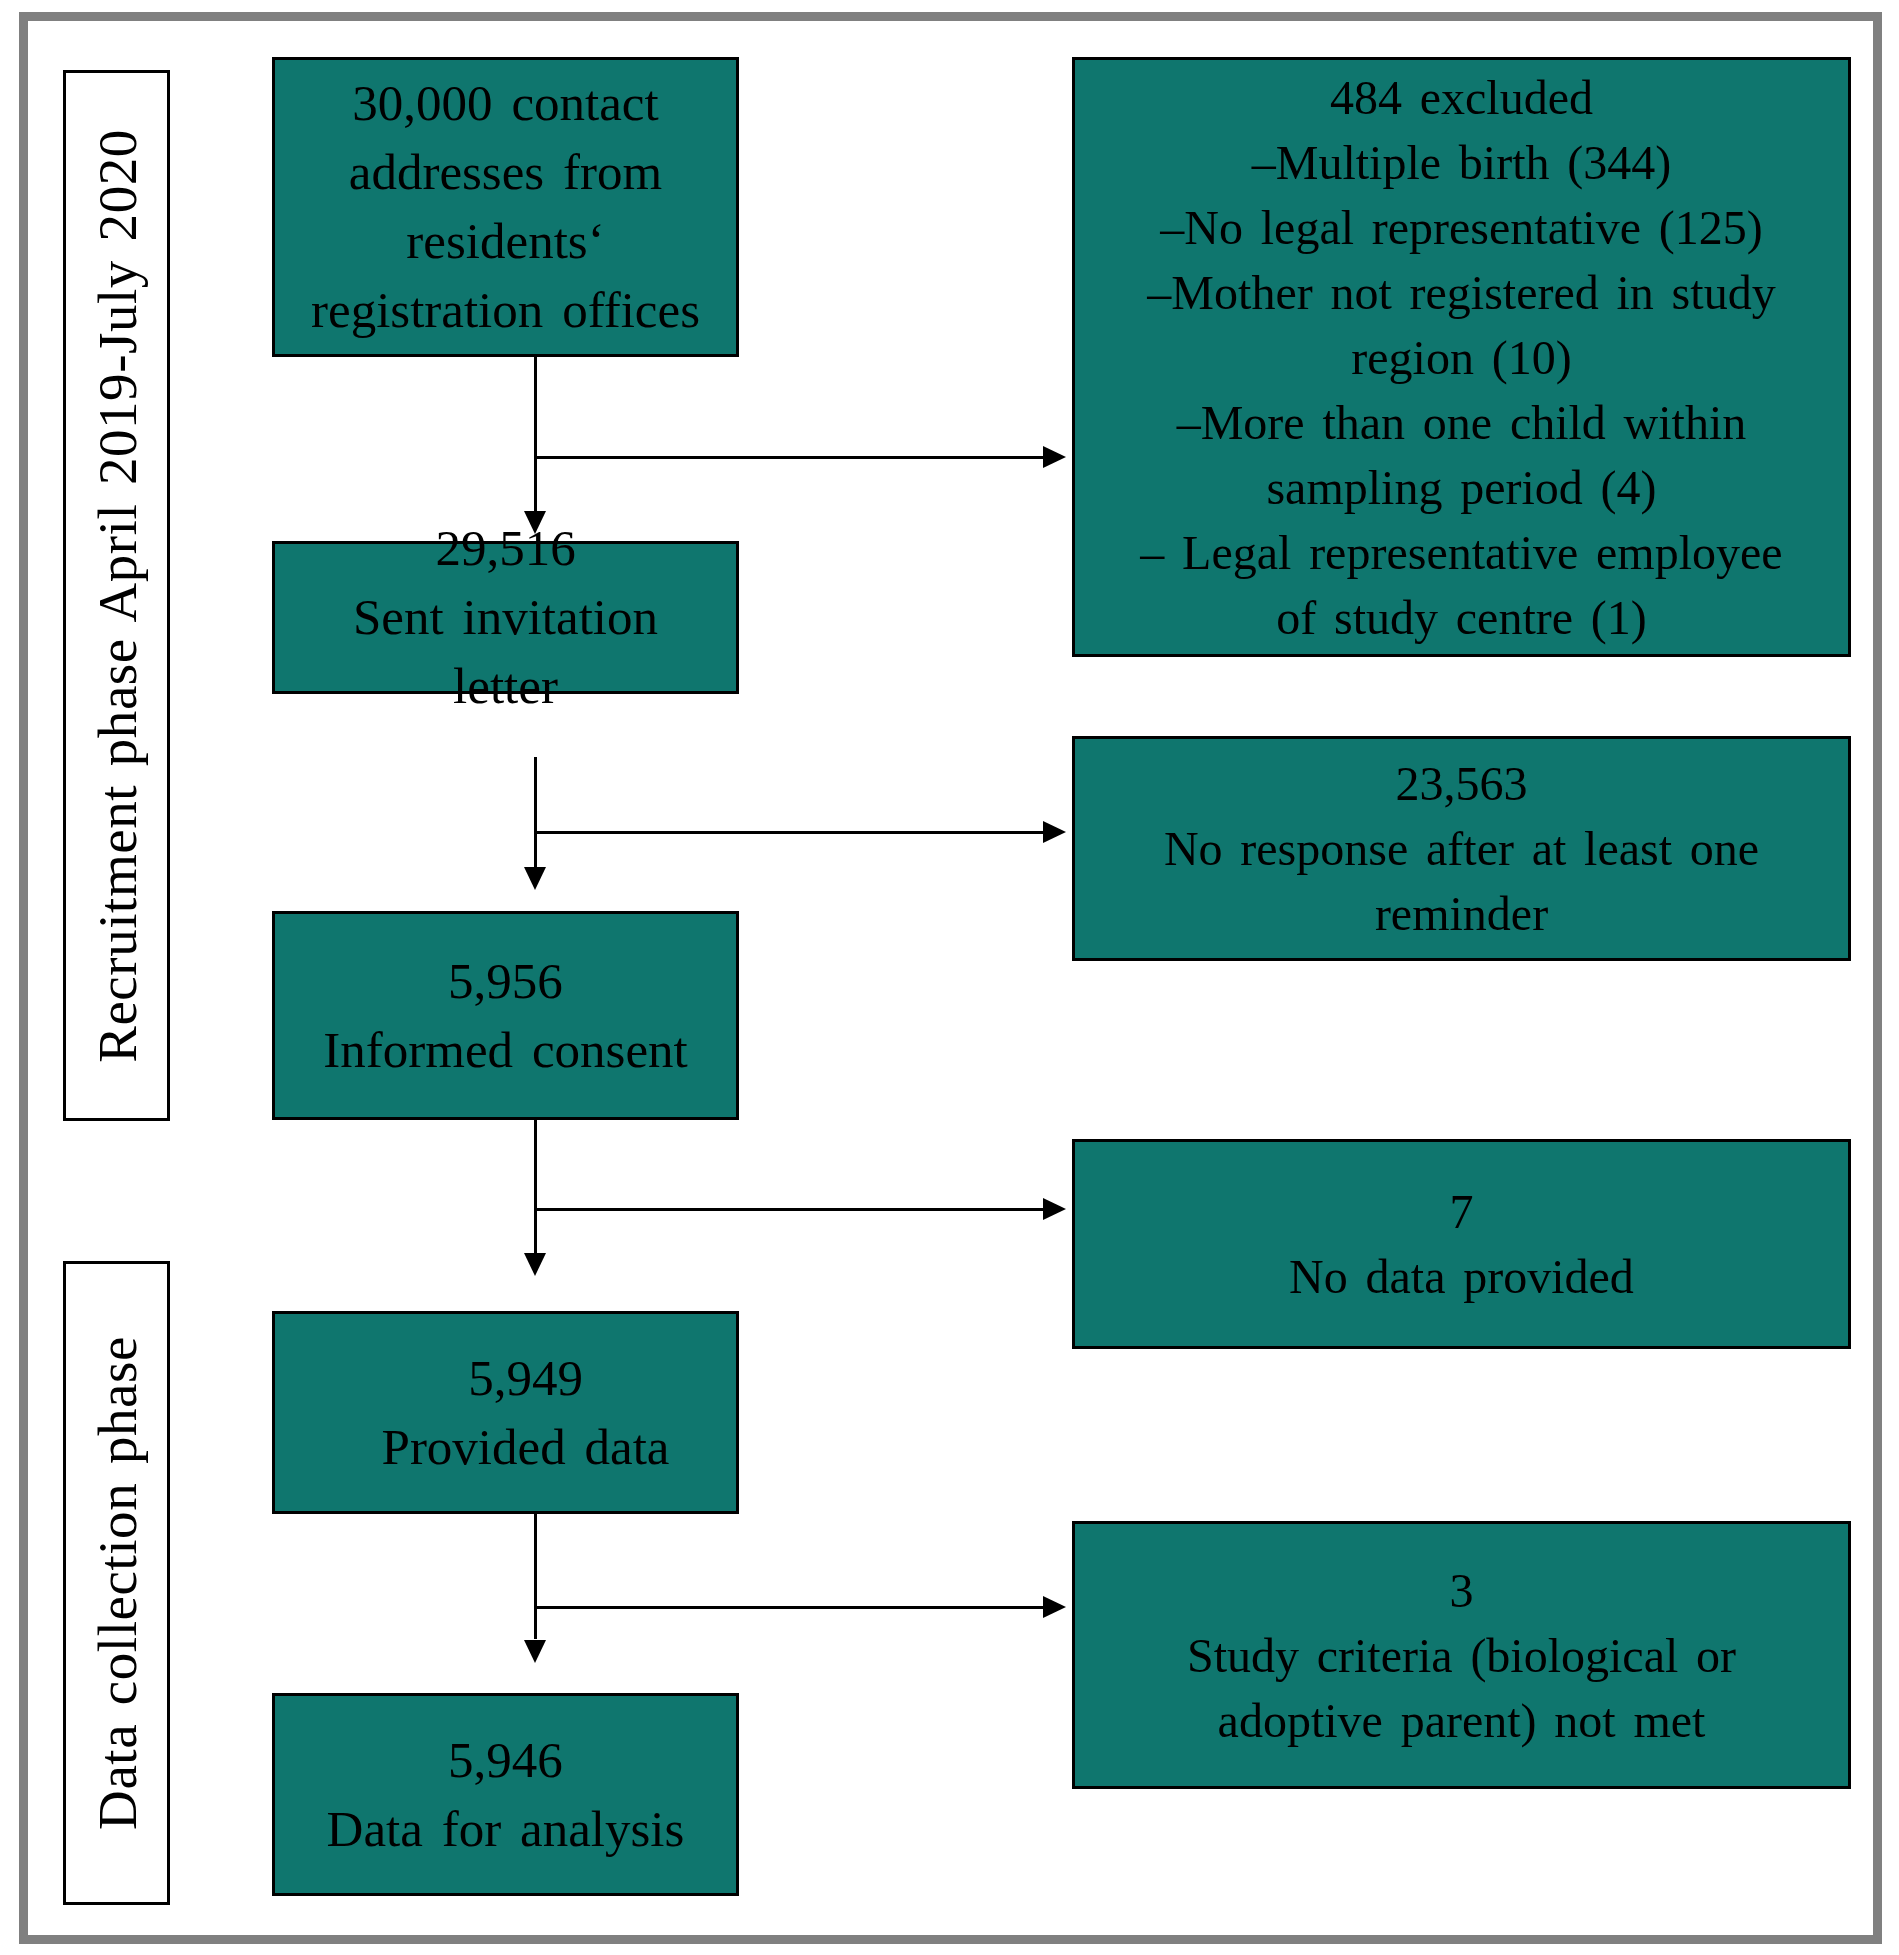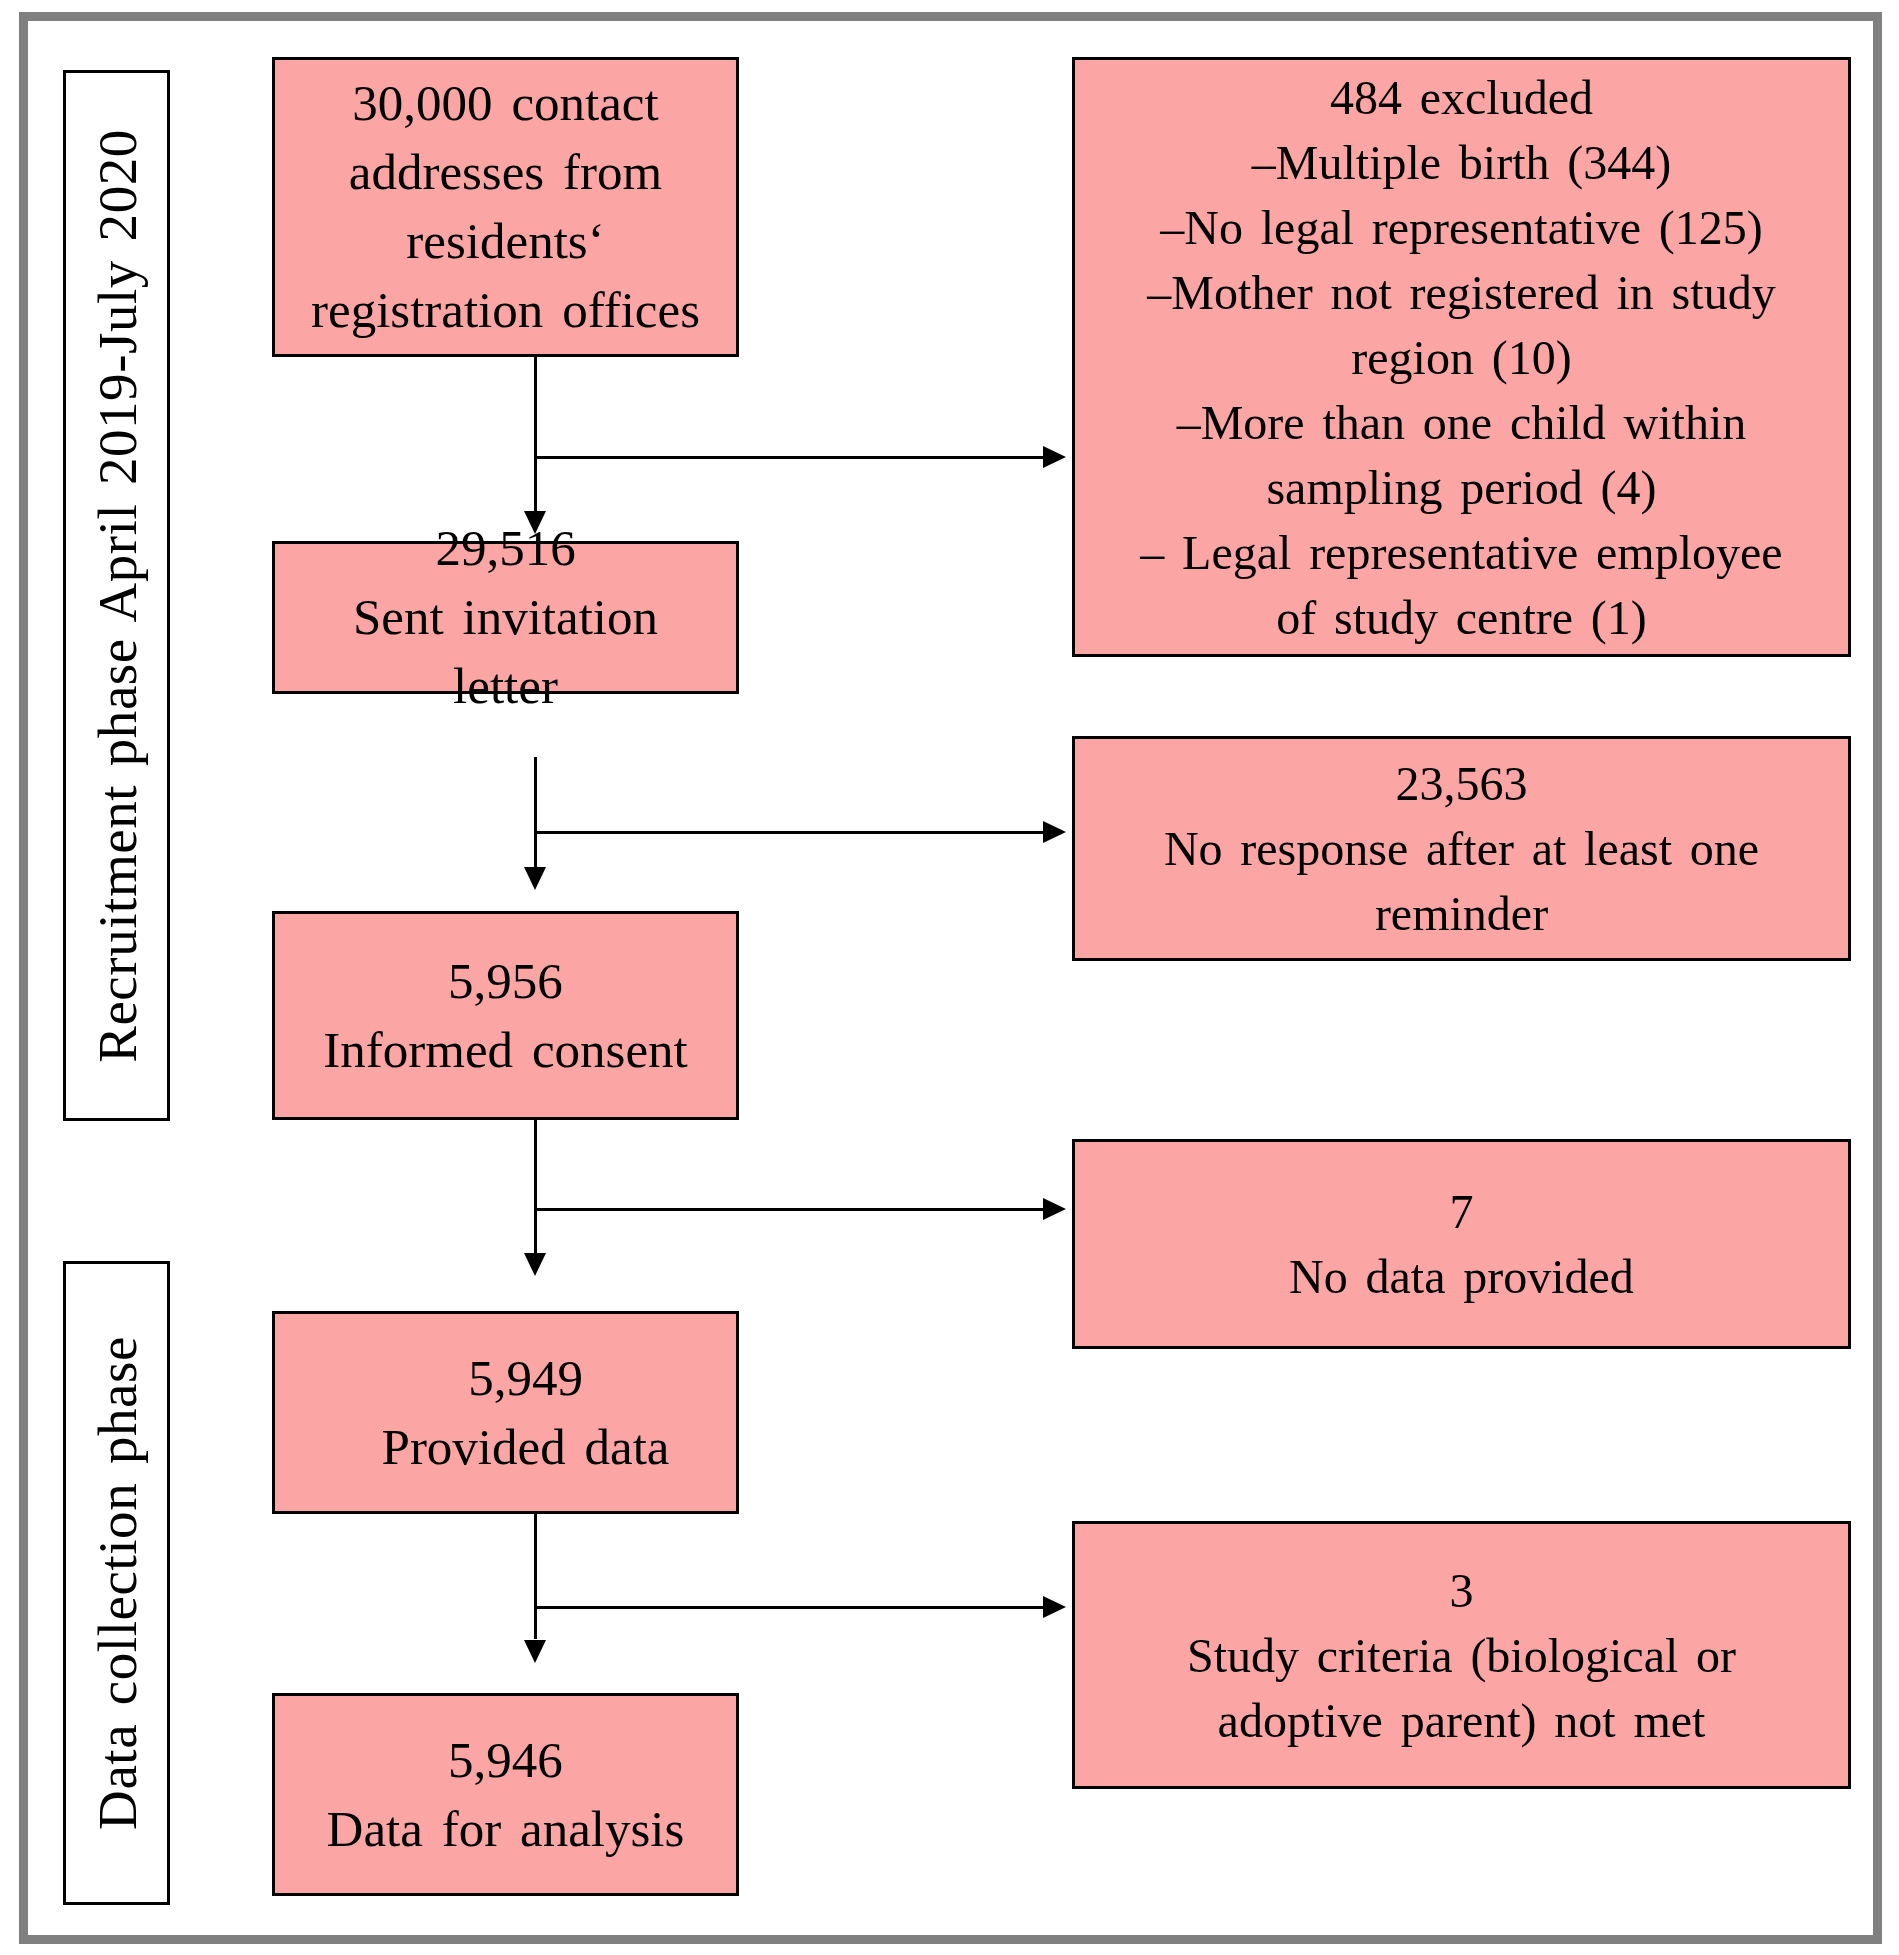--- a/index.html
+++ b/index.html
@@ -20,21 +20,21 @@
     box-sizing: border-box;
   }
   .fbox {
     position: absolute;
     border: 3.3px solid #000000;
     box-sizing: border-box;
     display: flex;
     align-items: center;
     justify-content: center;
     text-align: center;
-    background: #fca5a5;
+    background: #0f766e;
   }
   .fbox .txt {
     white-space: pre-line;
     word-spacing: 0.12em;
   }
   .main-box .txt { font-size: 51px; line-height: 69px; }
   .side-box .txt { font-size: 48px; line-height: 65px; }
   .vlabel {
     position: absolute;
     border: 3.3px solid #000000;

